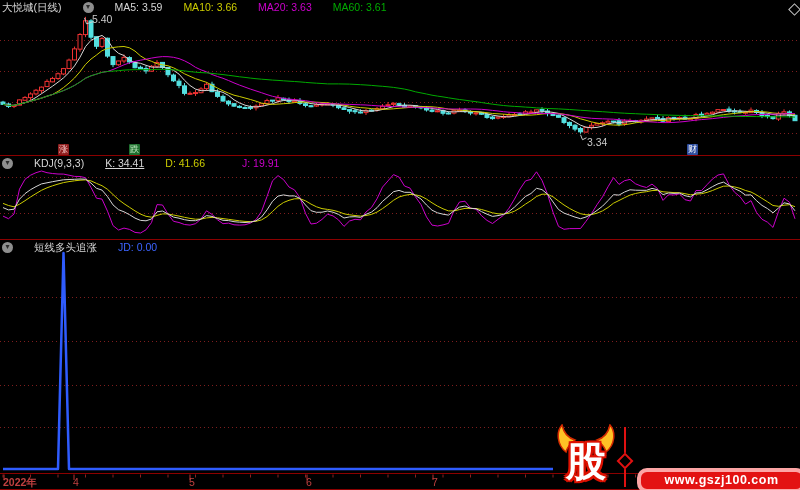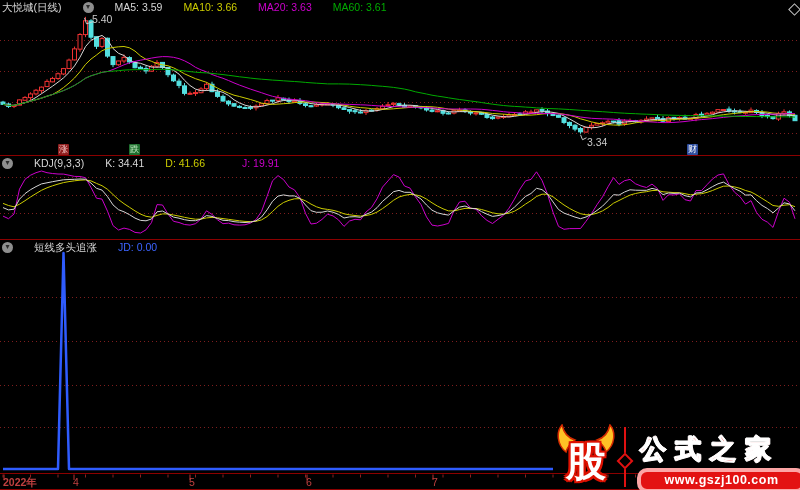--- a/index.html
+++ b/index.html
@@ -415,21 +415,21 @@
   <span class="chev">▾</span>
   <span style="color: rgb(214, 214, 214);">MA5: 3.59</span>
   <span style="color: rgb(204, 204, 0);">MA10: 3.66</span>
   <span style="color: rgb(204, 0, 204);">MA20: 3.63</span>
   <span style="color: rgb(0, 170, 0);">MA60: 3.61</span>
 </div>
 
 <div class="hdr" style="left:2px;top:157px;">
   <span class="chev">▾</span>
   <span class="t">KDJ(9,3,3)</span>
-  <span style="color: rgb(214, 214, 214);">K: 34.41</span>
+  <span style="color: rgb(214, 214, 214); text-decoration: underline;">K: 34.41</span>
   <span style="color: rgb(204, 204, 0);">D: 41.66</span>
   <span style="color: rgb(204, 0, 204); margin-left: 16px;">J: 19.91</span>
 </div>
 
 <div class="hdr" style="left:2px;top:241px;">
   <span class="chev">▾</span>
   <span class="t">短线多头追涨</span>
   <span style="color: rgb(60, 100, 255);">JD: 0.00</span>
 </div>
 
@@ -451,15 +451,14 @@
 <div id="logo">
   <div id="bull">
     <svg width="62" height="30" viewBox="0 0 62 30" style="position:absolute;left:0;top:0;">
       <path d="M11,28 C2,21 1,8 7,1 C9,10 13,14 20,16 C15,20 12,23 11,28 Z" fill="#ffc125" stroke="#d42a00" stroke-width="1.5"></path>
       <path d="M51,28 C60,21 61,8 55,1 C53,10 49,14 42,16 C47,20 50,23 51,28 Z" fill="#ffc125" stroke="#d42a00" stroke-width="1.5"></path>
     </svg>
     <span class="char">股</span>
   </div>
   <div id="divider"></div>
   <div id="divider-diamond"></div>
-  <div id="site-name">公式之家</div>
   <div id="site-url">www.gszj100.com</div>
 </div>
 
 </body></html>

